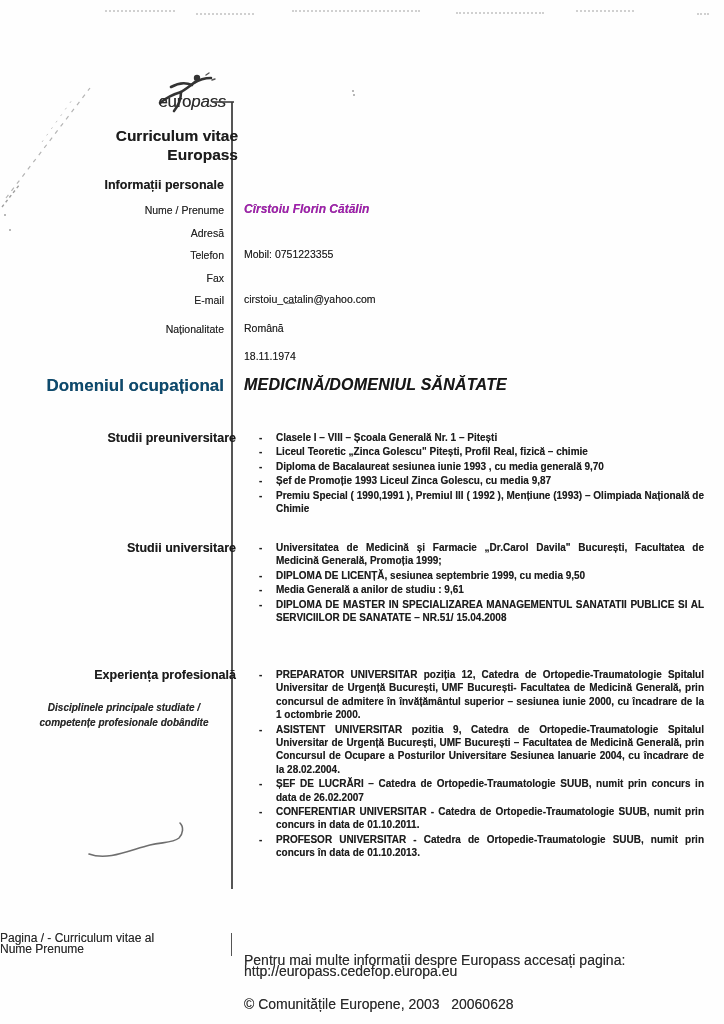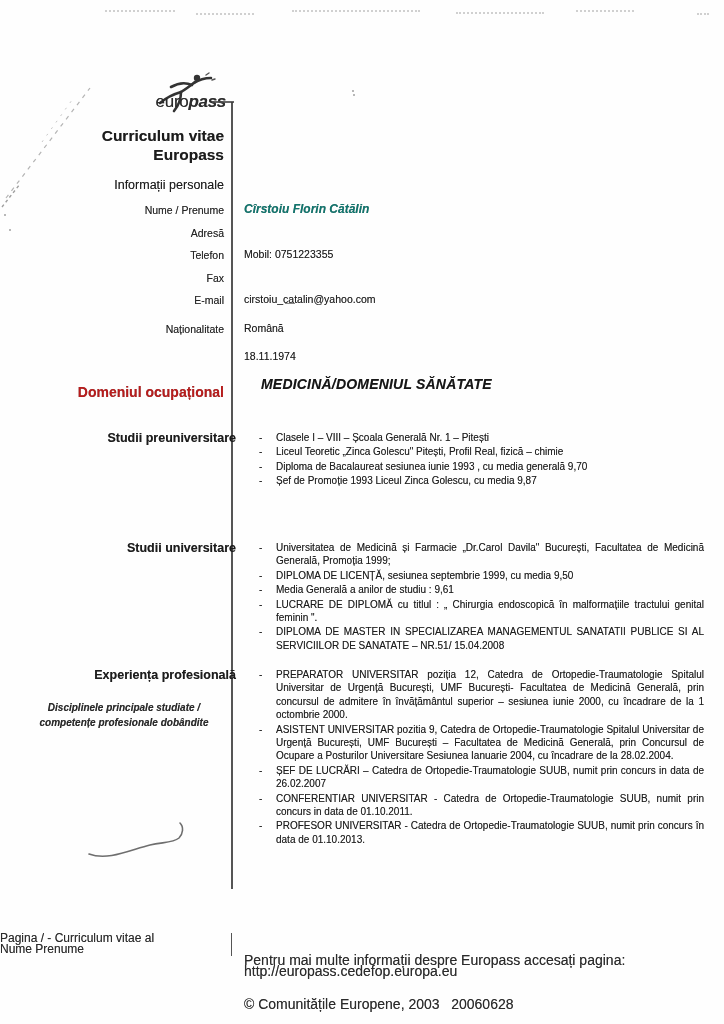--- a/index.html
+++ b/index.html
@@ -17,44 +17,44 @@
   .speck{position:absolute;width:2px;height:2px;background:#8a8a8a;border-radius:50%;opacity:.8;}
   .scratch-svg{position:absolute;left:0;top:80px;}
   .signature-svg{position:absolute;left:86px;top:818px;}
   
   .logo-figure{position:absolute;left:156px;top:72px;}
   .logo-word{
     position:absolute;left:128px;top:92px;width:98px;
     font-size:17px;letter-spacing:-.3px;color:#2c2c2c;text-align:right;
   }
   .lw-euro{font-weight:400;}
-  .lw-pass{font-weight:700;font-style:italic;}
+  .lw-pass{font-weight:400;font-style:italic;}
   .corner-hline{position:absolute;left:212px;top:101px;width:22px;height:2px;background:#4a4a4a;opacity:.85;}
   
   .divider-v{position:absolute;left:231px;top:102px;width:2px;height:787px;background:#3d3d3d;opacity:.88;}
   .footer-divider{position:absolute;left:231px;top:933px;width:1px;height:23px;background:#555;}
   
   .lcol{position:absolute;left:0;width:224px;text-align:right;}
-  .title-block{top:126px;font-size:15.5px;font-weight:700;line-height:1.25;color:#1c1c1c;}
-  .p-heading{top:178px;font-size:12.5px;font-weight:400;color:#1c1c1c;}
+  .title-block{top:126px;font-size:15.5px;font-weight:700;line-height:1.25;color:#1c1c1c;padding-left:14px;}
+  .p-heading{top:178px;font-size:12.5px;font-weight:700;color:#1c1c1c;}
   
   .personal-rows{position:absolute;left:0;top:200px;width:700px;}
   .prow{position:relative;min-height:22.5px;}
   .prow.gap{margin-top:6px;}
   .plabel{display:inline-block;width:224px;text-align:right;font-size:10.5px;color:#262626;line-height:14px;padding-top:2px;}
   .pvalue{position:absolute;left:244px;top:2px;font-size:10.5px;line-height:14px;color:#1e1e1e;}
-  .pvalue.value-name{font-weight:700;font-style:italic;font-size:12px;color:#0f766e;}
-  
-  .occ-label{top:384px;font-size:14px;font-weight:700;color:#b91c1c;}
-  .occ-value{position:absolute;left:261px;top:376px;font-size:14px;font-weight:700;font-style:italic;color:#171717;letter-spacing:.2px;}
+  .pvalue.value-name{font-weight:700;font-style:italic;font-size:12px;color:#a21caf;}
+  
+  .occ-label{top:376px;font-size:17px;font-weight:700;color:#0c4a6e;}
+  .occ-value{position:absolute;left:244px;top:376px;font-size:16px;font-weight:700;font-style:italic;color:#171717;letter-spacing:.2px;}
   
   .sec{position:absolute;left:12px;width:700px;}
   .sec-head{position:absolute;left:0;top:0;width:224px;text-align:right;font-weight:700;font-size:12.5px;color:#1c1c1c;}
   .sec-subhead{position:absolute;left:0;top:32px;width:224px;text-align:center;font-weight:700;font-style:italic;font-size:10px;line-height:15px;color:#2a2a2a;}
-  .sec-body{margin-left:244px;width:448px;}
+  .sec-body{margin-left:244px;width:448px;font-weight:bold;}
   .sec ul{list-style:none;margin:0;padding:0;}
   .sec li{position:relative;padding-left:20px;font-size:10px;line-height:13.4px;text-align:justify;color:#1e1e1e;margin-bottom:1px;}
   .sec li::before{content:"-";position:absolute;left:3px;top:0;}
   .sec-pre{top:431px;}
   .sec-uni{top:541px;}
   .sec-exp{top:668px;}
   
   .footer-left{position:absolute;left:0;top:933px;width:222px;font-size:12px;line-height:11px;color:#2b2b2b;}
   .footer-right{position:absolute;left:244px;top:933px;width:470px;font-size:14px;line-height:11px;color:#2b2b2b;white-space:pre-wrap;}
   .email-underline{position:absolute;left:285px;top:303px;width:10px;height:1px;background:#555;opacity:.7;}
@@ -144,32 +144,32 @@
   <div class="occ-value">MEDICINĂ/DOMENIUL SĂNĂTATE</div>
 
   <div class="sec sec-pre">
     <div class="sec-head">Studii preuniversitare</div>
     <div class="sec-body">
       <ul>
         <li>Clasele I – VIII – Școala Generală Nr. 1 – Pitești</li>
         <li>Liceul Teoretic „Zinca Golescu" Pitești, Profil Real, fizică – chimie</li>
         <li>Diploma de Bacalaureat sesiunea iunie 1993 , cu media generală 9,70</li>
         <li>Șef de Promoție 1993 Liceul Zinca Golescu, cu media 9,87</li>
+        <li>Premiu Special ( 1990,1991 ), Premiul III ( 1992 ), Mențiune (1993) – Olimpiada Națională de Chimie</li>
       </ul>
     </div>
   </div>
 
   <div class="sec sec-uni">
     <div class="sec-head">Studii universitare</div>
     <div class="sec-body">
       <ul>
         <li>Universitatea de Medicină și Farmacie „Dr.Carol Davila" București, Facultatea de Medicină Generală, Promoția 1999;</li>
         <li>DIPLOMA DE LICENȚĂ, sesiunea septembrie 1999, cu media 9,50</li>
         <li>Media Generală a anilor de studiu : 9,61</li>
-        <li>LUCRARE DE DIPLOMĂ cu titlul : „ Chirurgia endoscopică în malformațiile tractului genital feminin ".</li>
         <li>DIPLOMA DE MASTER IN SPECIALIZAREA MANAGEMENTUL SANATATII PUBLICE SI AL SERVICIILOR DE SANATATE – NR.51/ 15.04.2008</li>
       </ul>
     </div>
   </div>
 
   <div class="sec sec-exp">
     <div class="sec-head">Experiența profesională</div>
     <div class="sec-subhead">
       <div>Disciplinele principale studiate /</div>
       <div>competențe profesionale dobândite</div>

